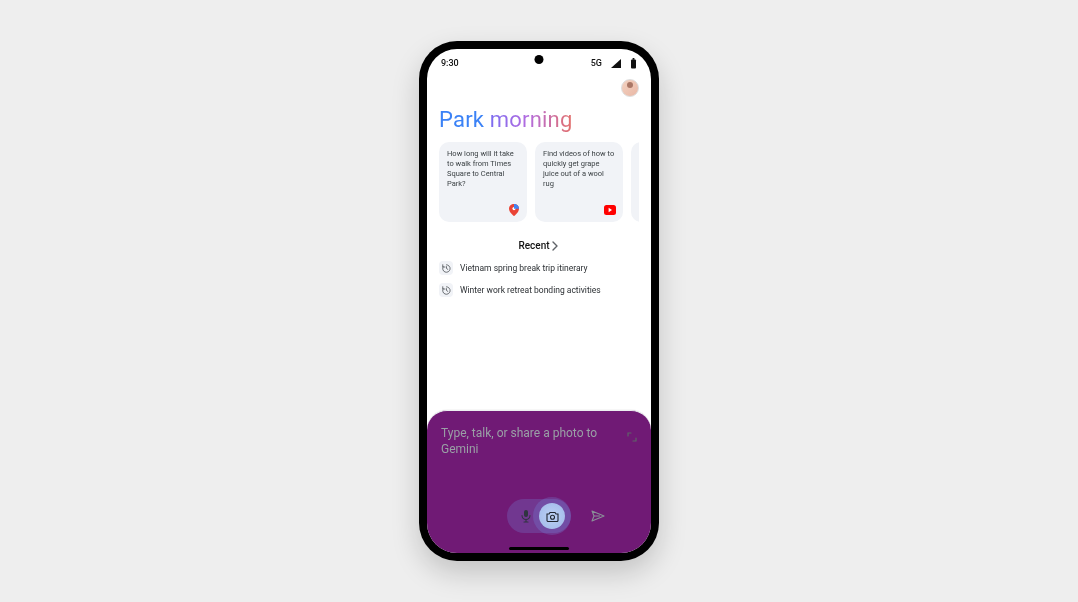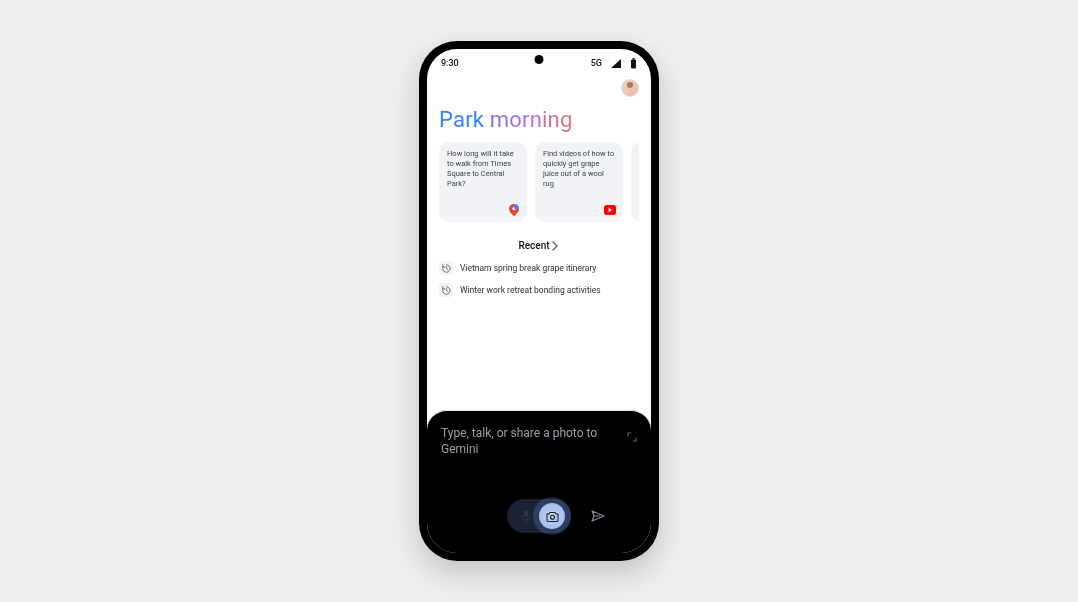--- a/index.html
+++ b/index.html
@@ -102,21 +102,21 @@
     width:14px; height:14px; flex:0 0 14px;
     background:#f1f3f7; border-radius:4px;
     display:flex; align-items:center; justify-content:center;
     color:#5f6368;
   }
   .recent-text { font-size:8.5px; color:#2b2f33; }
 
   
   .sheet {
     position:absolute; left:0; right:0; bottom:0;
-    background:#000000;
+    background:#701a75;
     border-top:1px solid #eceff1;
     border-top-left-radius: 20px; border-top-right-radius:20px;
     padding: 14px 14px 20px 14px;
     box-shadow: 0 -1px 0 rgba(0,0,0,.03);
   }
   .prompt-row { display:flex; align-items:flex-start; gap:8px; }
   .prompt-text { font-size:12px; color:#9aa0a6; line-height:1.35; flex:1; }
   .expand-icon { color:#5f6368; margin-top:2px; }
 
   .action-row {
@@ -216,21 +216,21 @@
       </div>
 
       <div class="recent-list">
         <div class="recent-item">
           <span class="history-icon">
             <svg width="9" height="9" viewBox="0 0 12 12">
                 <path d="M6 1 A5 5 0 1 1 1.5 3.5 M1 1 v3 h3" stroke="#5f6368" stroke-width="1.2" fill="none" stroke-linecap="round" stroke-linejoin="round"></path>
                 <path d="M6 3.5 V6 L7.8 7.2" stroke="#5f6368" stroke-width="1.2" fill="none" stroke-linecap="round"></path>
               </svg>
           </span>
-          <span class="recent-text">Vietnam spring break grape itinerary</span>
+          <span class="recent-text">Vietnam spring break trip itinerary</span>
         </div>
         <div class="recent-item">
           <span class="history-icon">
             <svg width="9" height="9" viewBox="0 0 12 12">
                 <path d="M6 1 A5 5 0 1 1 1.5 3.5 M1 1 v3 h3" stroke="#5f6368" stroke-width="1.2" fill="none" stroke-linecap="round" stroke-linejoin="round"></path>
                 <path d="M6 3.5 V6 L7.8 7.2" stroke="#5f6368" stroke-width="1.2" fill="none" stroke-linecap="round"></path>
               </svg>
           </span>
           <span class="recent-text">Winter work retreat bonding activities</span>
         </div>

